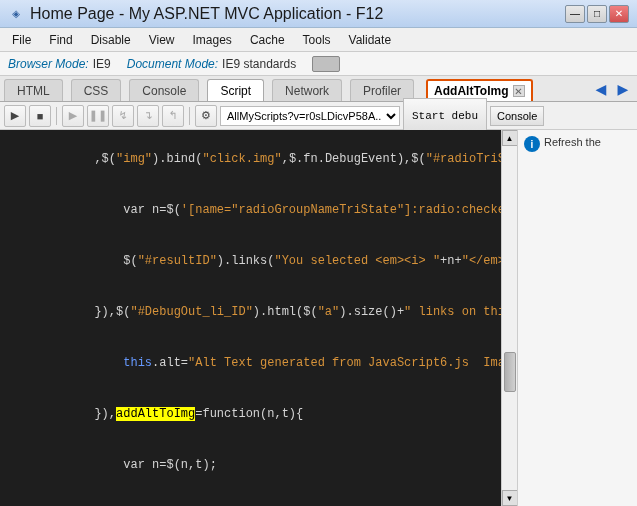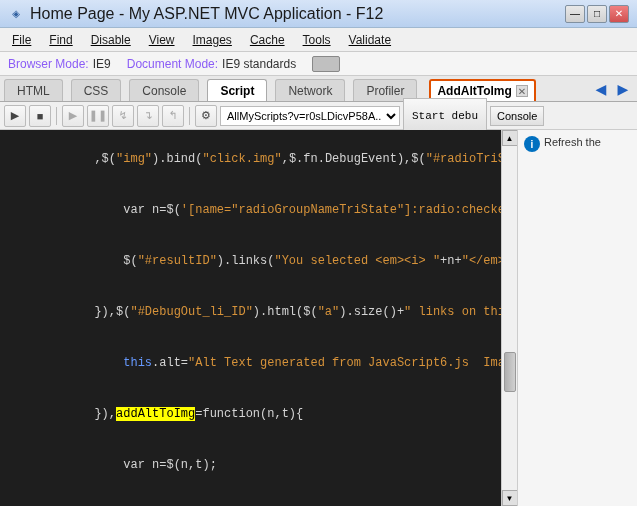--- a/index.html
+++ b/index.html
@@ -60,42 +60,41 @@
 
     
     .menu-bar {
       background: #f0f0f0;
       height: 24px;
       display: flex;
       align-items: center;
       padding: 0 4px;
       border-bottom: 1px solid #ccc;
       gap: 2px;
-      text-decoration: underline;
     }
     .menu-item {
       padding: 2px 8px;
       font-size: 12px;
       cursor: pointer;
       border-radius: 2px;
       color: #1a1a1a;
     }
 
     
     .mode-bar {
       background: #f5f5f5;
       height: 24px;
       display: flex;
       align-items: center;
       padding: 0 8px;
       border-bottom: 1px solid #ccc;
       gap: 4px;
       font-size: 12px;
     }
-    .mode-label { color: #8b5cf6; }
+    .mode-label { color: #0369a1; font-style: italic; }
     .mode-value { font-weight: normal; color: #333; margin-right: 12px; }
     .toggle-btn {
       width: 28px;
       height: 16px;
       background: #c0c0c0;
       border: 1px solid #888;
       border-radius: 2px;
       cursor: pointer;
     }
 
@@ -119,21 +118,21 @@
       border-radius: 3px 3px 0 0;
       color: #444;
       height: 22px;
       display: flex;
       align-items: center;
     }
     .tab.active {
       background: #ffffff;
       border-color: #aaa;
       color: #000;
-      font-weight: bold;
+      font-weight: normal;
     }
 
     
     .search-tab {
       display: flex;
       align-items: center;
       background: #fff;
       border: 2px solid #e05000;
       border-radius: 3px 3px 0 0;
       border-bottom: none;

